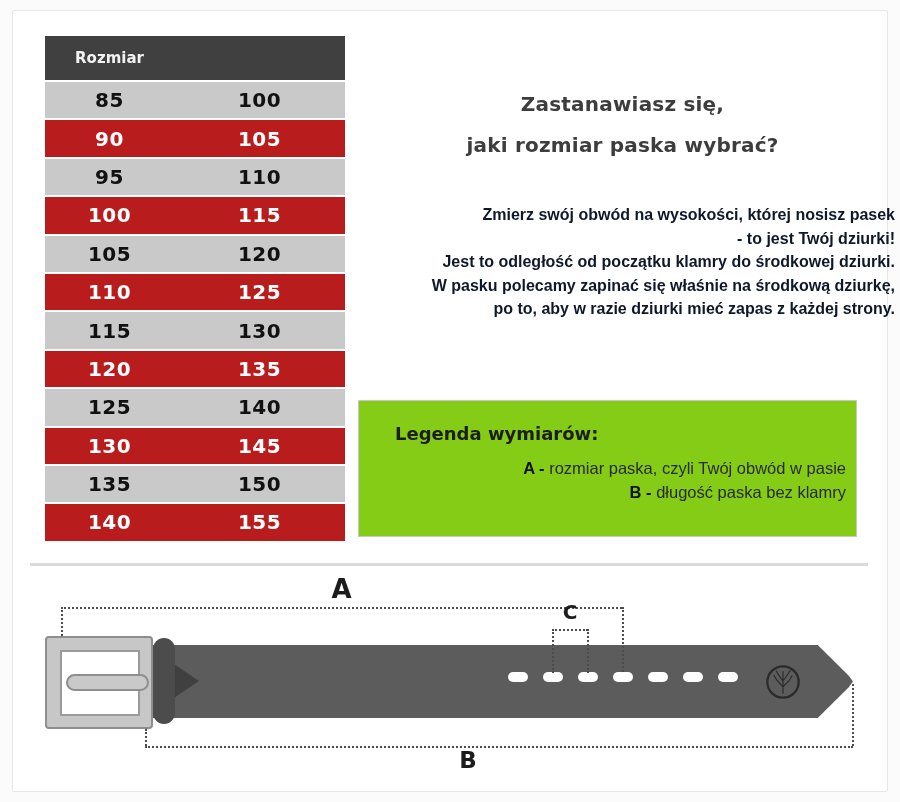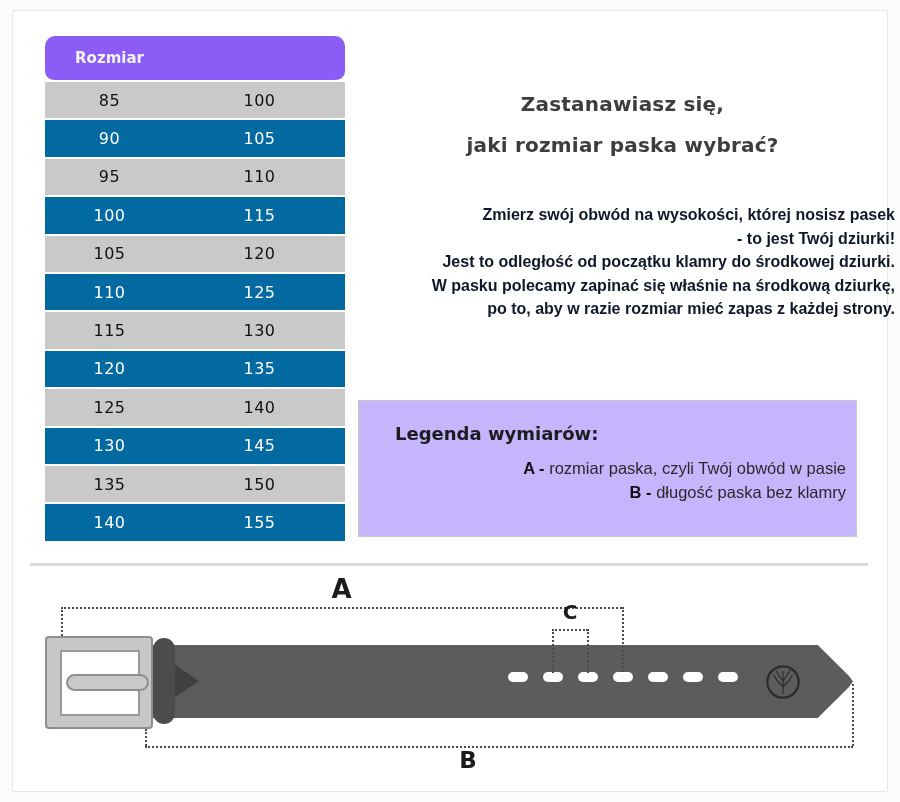--- a/index.html
+++ b/index.html
@@ -9,47 +9,46 @@
     font-family:"Liberation Sans",sans-serif;
     -webkit-font-smoothing:antialiased;
   }
   .card{
     position:absolute;left:12px;top:10px;width:874px;height:780px;
     background:#ffffff;border:1.5px solid #e7e7e7;border-radius:2px;
   }
   
   .size-table{position:absolute;left:45px;top:36px;width:300px;font-family:"DejaVu Sans",sans-serif;}
   .thead{
-    height:44px;background:#8b5cf6;color:#f2f2f2;display:flex;align-items:center;
+    height:44px;background:#404040;color:#f2f2f2;display:flex;align-items:center;
     border-bottom:2px solid #ffffff;
-    border-radius:10px;
   }
   .thead .c1{width:43%;text-align:center;font-weight:bold;font-size:15px;}
   .thead .c2{width:57%;text-align:center;font-weight:bold;}
   .thead .c2 .l1{font-size:14.5px;line-height:16px;}
   .thead .c2 .l2{font-size:12px;line-height:13px;}
   .trow{height:36.4px;display:flex;align-items:center;border-bottom:2px solid #ffffff;}
   .trow.light{background:#c9c9c9;color:#111111;}
-  .trow.dark{background:#0369a1;color:#ffffff;}
-  .trow .tcell{font-weight:normal;font-size:16px;letter-spacing:0.5px;}
+  .trow.dark{background:#b91c1c;color:#ffffff;}
+  .trow .tcell{font-weight:bold;font-size:20px;letter-spacing:0.5px;}
   .trow .c1{width:43%;text-align:center;}
   .trow .c2{width:57%;text-align:center;}
   
   .heading{
     position:absolute;left:350px;top:84px;width:545px;text-align:center;
     font-family:"DejaVu Sans",sans-serif;font-weight:bold;font-size:20px;line-height:41px;
     color:#3d3d3d;letter-spacing:0.2px;
   }
   .intro{
     position:absolute;left:350px;top:203px;width:545px;text-align:right;
     font-weight:bold;font-size:16px;line-height:23.5px;color:#0f172a;
   }
   .legend-box{
     position:absolute;left:358px;top:400px;width:499px;height:137px;
-    border:1.5px solid #c8c8c8;background:#c4b5fd;box-sizing:border-box;
+    border:1.5px solid #c8c8c8;background:#84cc16;box-sizing:border-box;
     padding:22px 10px 0 36px;
   }
   .legend-title{font-weight:bold;font-size:18px;color:#1d1d1d;margin-bottom:13px;font-family:"DejaVu Sans",sans-serif;}
   .legend-item{font-size:16.5px;line-height:23.5px;color:#2a2a2a;text-align:right;}
   .legend-item .k{font-weight:bold;color:#111;}
   
   .divider{position:absolute;left:30px;top:563px;width:838px;height:3px;background:#dadada;}
   
   .belt-strap{
     position:absolute;left:148px;top:645px;width:705px;height:73px;background:#5c5c5c;z-index:1;
@@ -151,21 +150,21 @@
 <div class="heading">
   <div>Zastanawiasz się,</div>
   <div>jaki rozmiar paska wybrać?</div>
 </div>
 
 <div class="intro">
   <div>Zmierz swój obwód na wysokości, której nosisz pasek</div>
   <div>- to jest Twój dziurki!</div>
   <div>Jest to odległość od początku klamry do środkowej dziurki.</div>
   <div>W pasku polecamy zapinać się właśnie na środkową dziurkę,</div>
-  <div>po to, aby w razie rozmiar mieć zapas z każdej strony.</div>
+  <div>po to, aby w razie dziurki mieć zapas z każdej strony.</div>
 </div>
 
 <div class="legend-box">
   <div class="legend-title">Legenda wymiarów:</div>
   <div class="legend-item"><span class="k">A -</span> <span>rozmiar paska, czyli Twój obwód w pasie</span></div>
   <div class="legend-item"><span class="k">B -</span> <span>długość paska bez klamry</span></div>
 </div>
 
 <div class="divider"></div>
 

